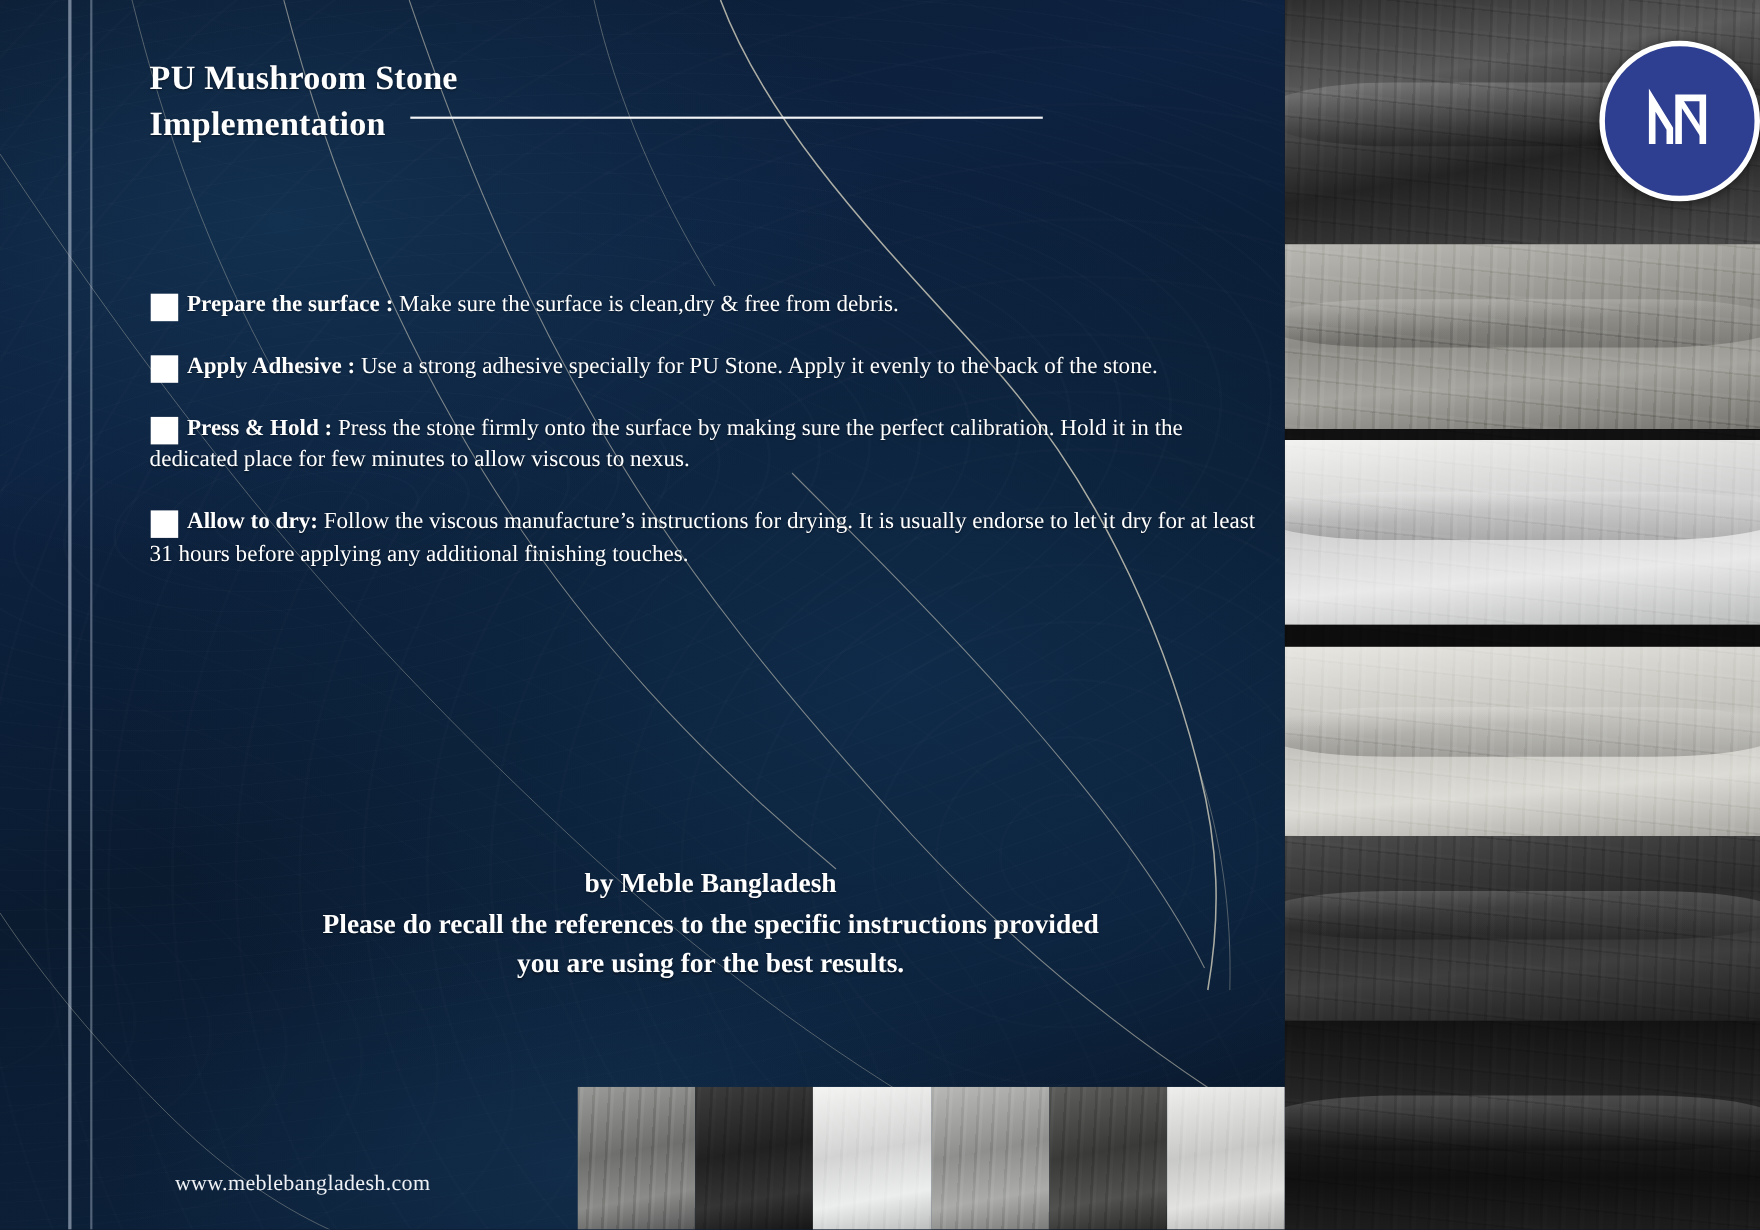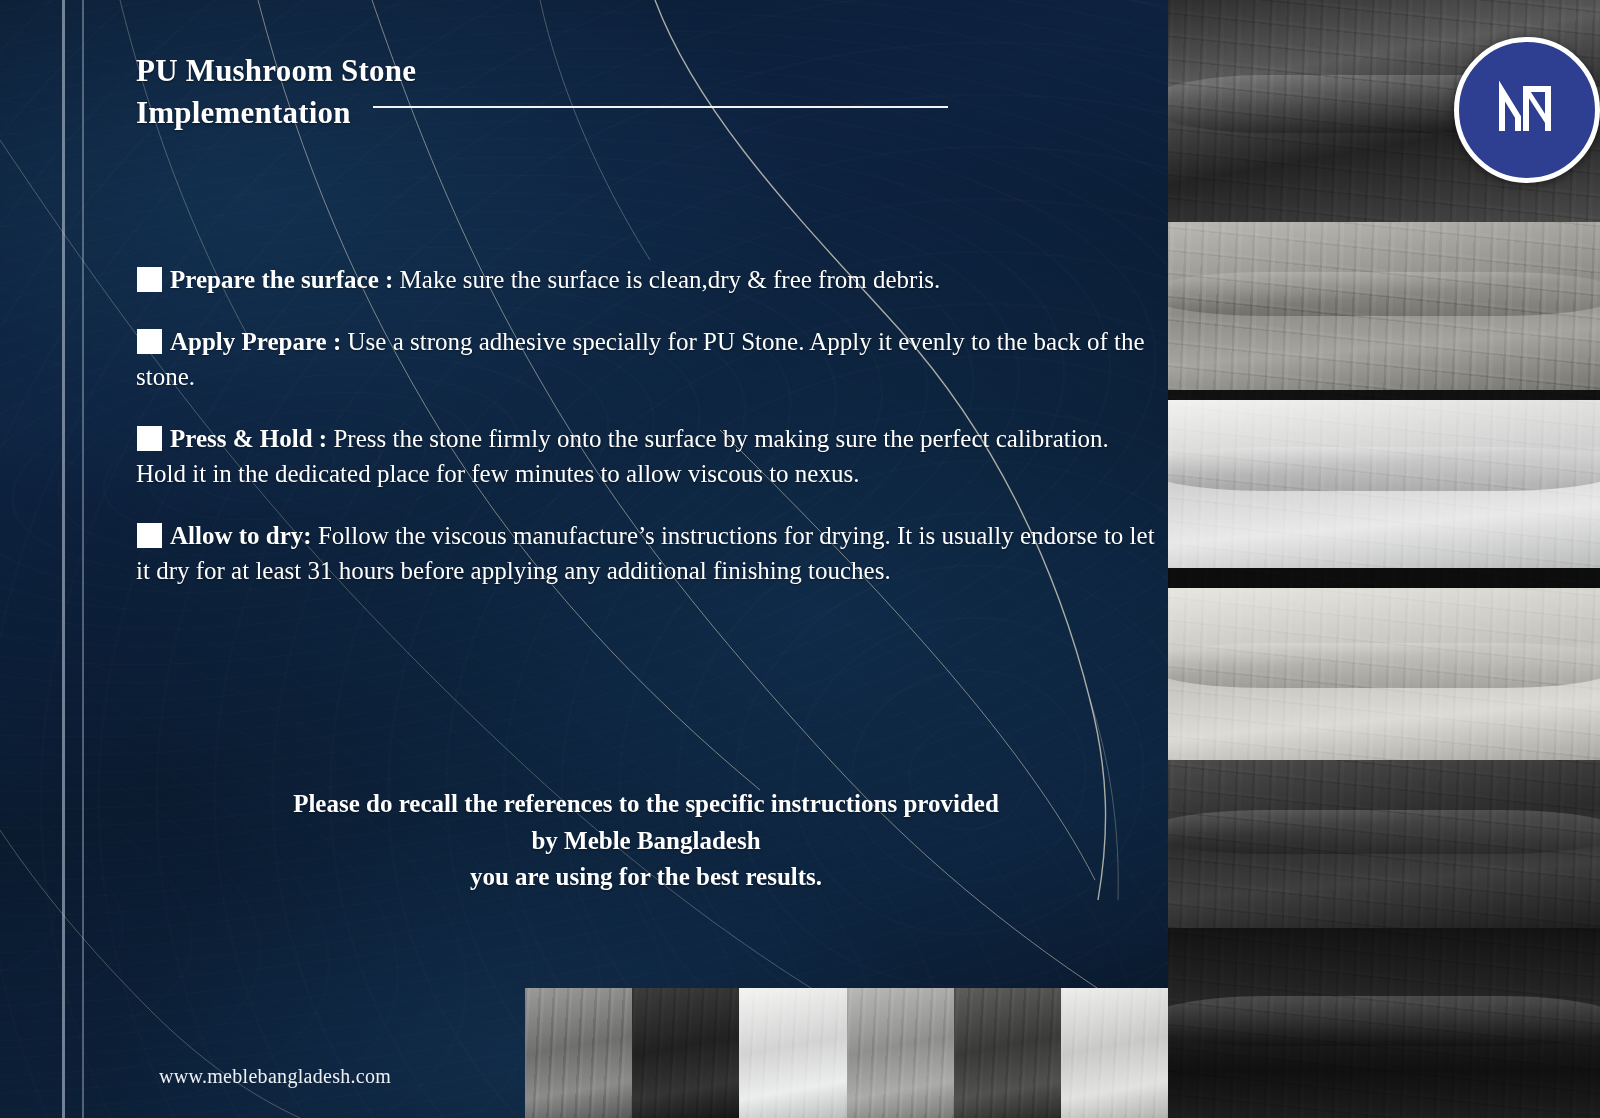--- a/index.html
+++ b/index.html
@@ -130,21 +130,21 @@
     position: absolute;
     left: 120px;
     top: 262px;
     width: 1020px;
   }
   .step {
     position: relative;
     margin-bottom: 26px;
   }
   .step-body {
-    font-size: 25px;
+    font-size: 21px;
     line-height: 1.42;
     text-indent: 34px;
     text-shadow: 0 1px 2px rgba(0,0,0,.45);
   }
   .bullet {
     position: absolute;
     left: 1px;
     top: 5px;
     width: 25px;
     height: 25px;
@@ -306,43 +306,43 @@
       <div class="step">
         <span class="bullet"></span>
         <div class="step-body">
           <span class="step-label">Prepare the surface : </span><span>Make sure the surface is clean,dry &amp; free from debris.</span>
         </div>
       </div>
 
       <div class="step">
         <span class="bullet"></span>
         <div class="step-body">
-          <span class="step-label">Apply Prepare : </span><span>Use a strong adhesive specially for PU Stone. Apply it evenly to the back of the stone.</span>
+          <span class="step-label">Apply Adhesive : </span><span>Use a strong adhesive specially for PU Stone. Apply it evenly to the back of the stone.</span>
         </div>
       </div>
 
       <div class="step">
         <span class="bullet"></span>
         <div class="step-body">
           <span class="step-label">Press &amp; Hold : </span><span>Press the stone firmly onto the surface by making sure the perfect calibration. Hold it in the dedicated place for few minutes to allow viscous to nexus.</span>
         </div>
       </div>
 
       <div class="step">
         <span class="bullet"></span>
         <div class="step-body">
           <span class="step-label">Allow to dry: </span><span>Follow the viscous manufacture’s instructions for drying. It is usually endorse to let it dry for at least 31 hours before applying any additional finishing touches.</span>
         </div>
       </div>
 
     </div>
 
     <div class="closing">
+      <div>by Meble Bangladesh</div>
       <div>Please do recall the references to the specific instructions provided</div>
-      <div>by Meble Bangladesh</div>
       <div>you are using for the best results.</div>
     </div>
 
     <div class="website">www.meblebangladesh.com</div>
   </div>
 
   <div class="right-strip">
     <div class="stone s1">
         <div class="ridge" style="top:34%"></div>
       </div>

